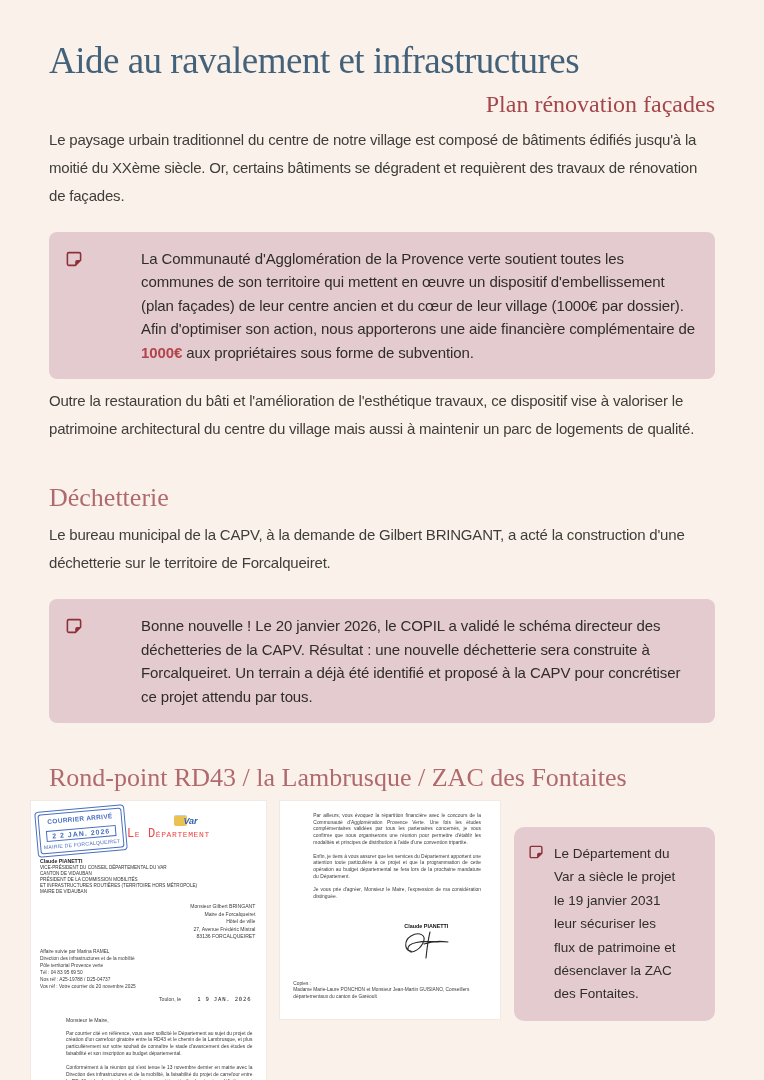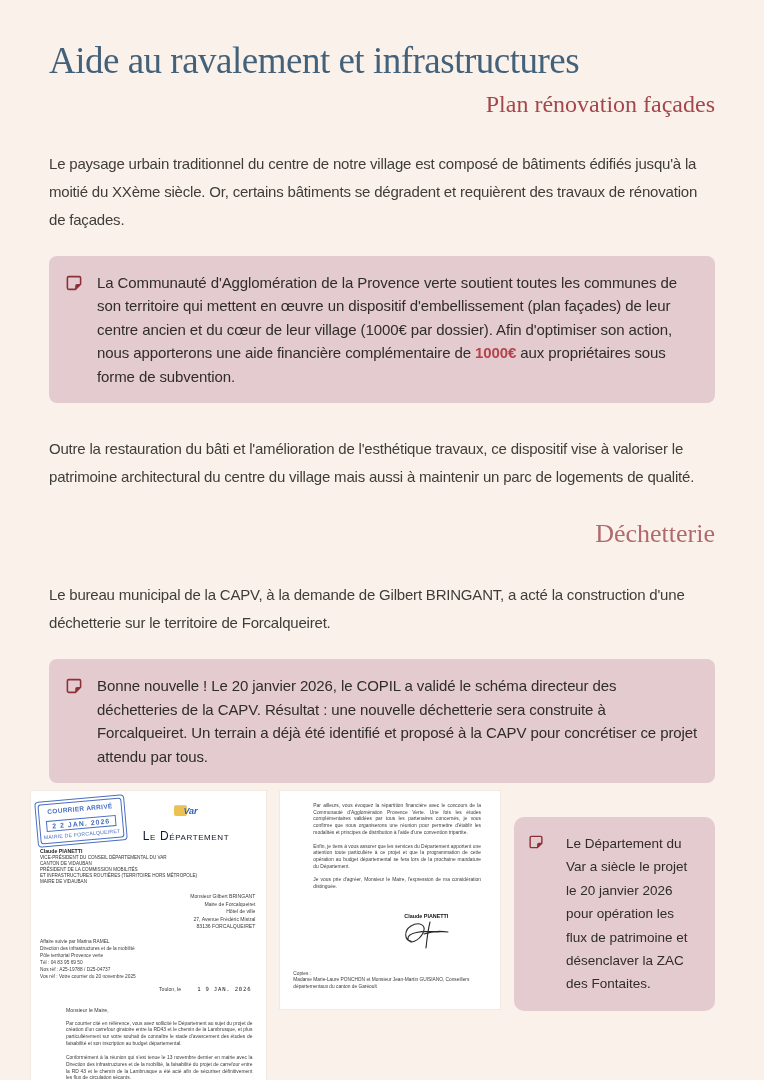--- a/index.html
+++ b/index.html
@@ -6,56 +6,56 @@
     --c-pageBg:#faf2ea; --c-title:#44617a; --c-subtitle:#a4474d; --c-heading:#b06a6d;
     --c-body:#3f3d39; --c-accent:#b2444c; --c-calloutBg:#e4cbcf; --c-icon:#8d3038;
     --c-stampBlue:#4a6fc0; --c-logoYellow:#ecc14f; --c-logoBlue:#2d5fae; --c-letterText:#3b3b3b;
   }
   *{box-sizing:border-box; margin:0; padding:0;}
   html,body{width:764px; height:1080px; overflow:hidden;}
   body{background:var(--c-pageBg); font-family:"Liberation Sans",sans-serif; color:var(--c-body);}
   .page{width:764px; height:756px; padding:40px 49px 0 49px; position:relative;}
   h1{font-family:"Liberation Serif",serif; font-weight:400; font-size:37px; letter-spacing:-0.5px; color:var(--c-title); line-height:1.15;}
   h2{font-family:"Liberation Serif",serif; font-weight:400; font-size:24px; color:var(--c-subtitle); margin-top:8px;text-align:right;}
-  h3{font-family:"Liberation Serif",serif; font-weight:400; font-size:26px; color:var(--c-heading); margin-top:28px;text-align:right;}
-  p.body{font-size:15px; line-height:28px; letter-spacing:-0.2px; margin-top:32px; color:var(--c-body);}
+  h3{font-family:"Liberation Serif",serif; font-weight:400; font-size:26px; color:var(--c-heading); margin-top:40px;}
+  p.body{font-size:15px; line-height:28px; letter-spacing:-0.2px; margin-top:8px; color:var(--c-body);}
   .callout{background:var(--c-calloutBg); border-radius:8px; padding:15px 16px; display:flex; gap:14px; align-items:flex-start; margin-top:22px;}
   .callout-icon{flex:0 0 auto; width:18px; height:18px; margin-top:3px;}
   .callout-icon svg{display:block; width:18px; height:18px;}
-  .callout-text{font-size:15px; line-height:23.5px; letter-spacing:-0.1px; color:#2f2d2a;}
+  .callout-text{font-size:15px; line-height:23.5px; letter-spacing:-0.1px; color:#2f2d2a;margin-left:44px;}
   .accent{color:var(--c-accent); font-weight:bold;}
   
   .docs-row{display:flex; align-items:flex-start; gap:14px; margin:8px 0 0 -18px;}
   .letter{background:#ffffff; position:relative; overflow:hidden; color:var(--c-letterText); box-shadow:0 0 0 1px rgba(0,0,0,0.03);}
   .letter1{width:238px; height:345px; padding:6px 9px;}
   .letter2{width:222px; height:218px; padding:12px 13px 8px 13px;}
   .stamp{position:absolute; top:7px; left:5px; transform:rotate(-5deg); border:1px solid var(--c-stampBlue); border-radius:4px; padding:2px; color:var(--c-stampBlue); width:90px;}
   .stamp-inner{border:1px solid var(--c-stampBlue); border-radius:3px; padding:3px 2px; text-align:center;}
   .stamp-l1{font-size:6.5px; font-weight:bold; letter-spacing:0.3px;}
   .stamp-date{font-size:7px; font-weight:bold; border:1px solid var(--c-stampBlue); display:inline-block; padding:1px 5px; margin:2px 0; letter-spacing:1px;}
   .stamp-l3{font-size:5.2px; letter-spacing:0.2px;}
-  .var-logo{position:absolute; top:14px; left:96px; width:118px; text-align:center;}
+  .var-logo{position:absolute; top:14px; left:96px; width:118px; text-align:left;}
   .var-logo-row{display:flex; align-items:center; justify-content:center; gap:2px;}
   .var-sq{width:13px; height:11px; background:var(--c-logoYellow); border-radius:2px; border-top:1.5px solid #bcd4ea;}
   .var-txt{font-size:9px; font-weight:bold; font-style:italic; color:var(--c-logoBlue); margin-left:-6px; text-shadow:0 0 1px #fff;}
-  .var-name{font-family:Liberation Sans, sans-serif; font-variant:small-caps; font-size:12px; letter-spacing:0.6px; color:#0f172a; margin-top:13px;}
+  .var-name{font-family:Liberation Mono, monospace; font-variant:small-caps; font-size:12px; letter-spacing:0.6px; color:#ef4444; margin-top:1px;}
   .l-sender{margin-top:52px; font-size:4.6px; line-height:5.9px; color:#333;}
   .l-sender .b{font-size:5.2px; font-weight:bold; color:#1d1d1d;}
   .l-recipient{margin-top:9px; text-align:right; font-size:5.1px; line-height:7.5px; padding-right:2px;}
   .l-refs{margin-top:7px; font-size:4.8px; line-height:7.1px;}
   .l-dateline{margin-top:5px; display:flex; justify-content:flex-end; gap:16px; padding-right:6px; font-size:5.2px; align-items:baseline;}
   .l-datestamp{font-family:"DejaVu Sans Mono",monospace; font-size:5.6px; letter-spacing:0.8px; color:#222;}
   .l-salutation{margin:15px 0 0 26px; font-size:5.2px;}
   .l-para{margin:8px 5px 0 26px; font-size:4.9px; line-height:6.7px; text-align:justify;}
   .letter2 .l-para{margin:0 6px 7px 20px;}
   .sig-block{margin:22px 0 0 88px; width:90px; text-align:center;}
   .sig-name{font-size:5.4px; font-weight:bold; color:#111;}
   .sig-scribble{margin-top:-2px;}
   .l-copies{margin-top:14px; font-size:4.8px; line-height:6.4px;}
-  .callout-side{width:201px; min-height:192px; margin-top:26px; padding:15px 14px; gap:22px; border-radius:10px; flex:0 0 auto;}
+  .callout-side{width:201px; min-height:192px; margin-top:26px; padding:15px 14px; gap:10px; border-radius:10px; flex:0 0 auto;}
   .callout-side .callout-icon{width:16px; height:16px; margin-top:2px;}
   .callout-side .callout-icon svg{width:16px; height:16px;}
   .side-line{font-size:13.5px; line-height:23.4px; color:#2f2d2a; white-space:nowrap;}
 </style>
 </head>
 <body>
 
 <div class="page">
 
   <h1>Aide au ravalement et infrastructures</h1>
@@ -81,20 +81,21 @@
   <div class="callout">
     <span class="callout-icon">
       <svg viewBox="0 0 24 24">
           <path d="M5 3.5h14a1.8 1.8 0 0 1 1.8 1.8v8.4l-6.9 6.8H5a1.8 1.8 0 0 1-1.8-1.8V5.3A1.8 1.8 0 0 1 5 3.5z" fill="none" stroke="#8d3038" stroke-width="2.1" stroke-linejoin="round"></path>
           <path d="M21.2 13.2l-7.6 7.6v-5.1a2.5 2.5 0 0 1 2.5-2.5z" fill="#8d3038"></path>
         </svg>
     </span>
     <p class="callout-text">Bonne nouvelle ! Le 20 janvier 2026, le COPIL a validé le schéma directeur des déchetteries de la CAPV. Résultat : une nouvelle déchetterie sera construite à Forcalqueiret. Un terrain a déjà été identifié et proposé à la CAPV pour concrétiser ce projet attendu par tous.</p>
   </div>
 
+  <h3>Rond-point RD43 / la Lambrusque / ZAC des Fontaites</h3>
 
   <div class="docs-row">
 
     <div class="letter letter1">
       <div class="stamp">
         <div class="stamp-inner">
           <div class="stamp-l1">COURRIER ARRIVÉ</div>
           <div class="stamp-date">2 2 JAN. 2026</div>
           <div class="stamp-l3">MAIRIE DE FORCALQUEIRET</div>
         </div>
@@ -160,22 +161,22 @@
     <div class="callout callout-side">
       <span class="callout-icon">
         <svg viewBox="0 0 24 24">
             <path d="M5 3.5h14a1.8 1.8 0 0 1 1.8 1.8v8.4l-6.9 6.8H5a1.8 1.8 0 0 1-1.8-1.8V5.3A1.8 1.8 0 0 1 5 3.5z" fill="none" stroke="#8d3038" stroke-width="2.1" stroke-linejoin="round"></path>
             <path d="M21.2 13.2l-7.6 7.6v-5.1a2.5 2.5 0 0 1 2.5-2.5z" fill="#8d3038"></path>
           </svg>
       </span>
       <div>
         <div class="side-line">Le Département du</div>
         <div class="side-line">Var a siècle le projet</div>
-        <div class="side-line">le 20 janvier 2026</div>
-        <div class="side-line">pour opération les</div>
+        <div class="side-line">le 19 janvier 2031</div>
+        <div class="side-line">leur sécuriser les</div>
         <div class="side-line">flux de patrimoine et</div>
         <div class="side-line">désenclaver la ZAC</div>
         <div class="side-line">des Fontaites.</div>
       </div>
     </div>
 
   </div>
 </div>
 
 </body></html>

